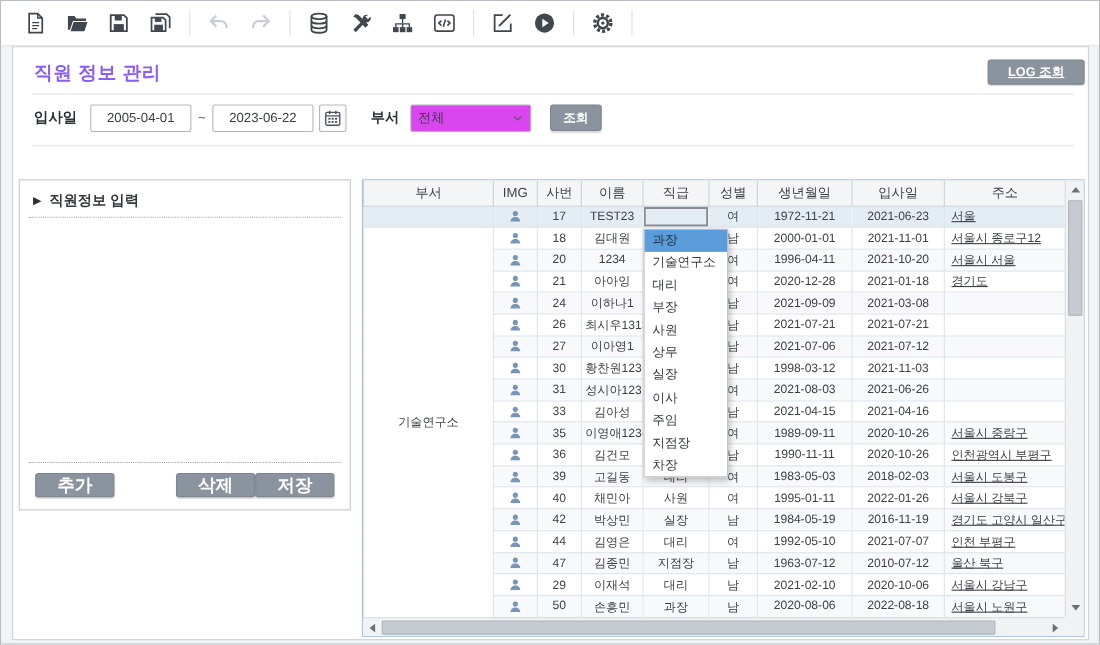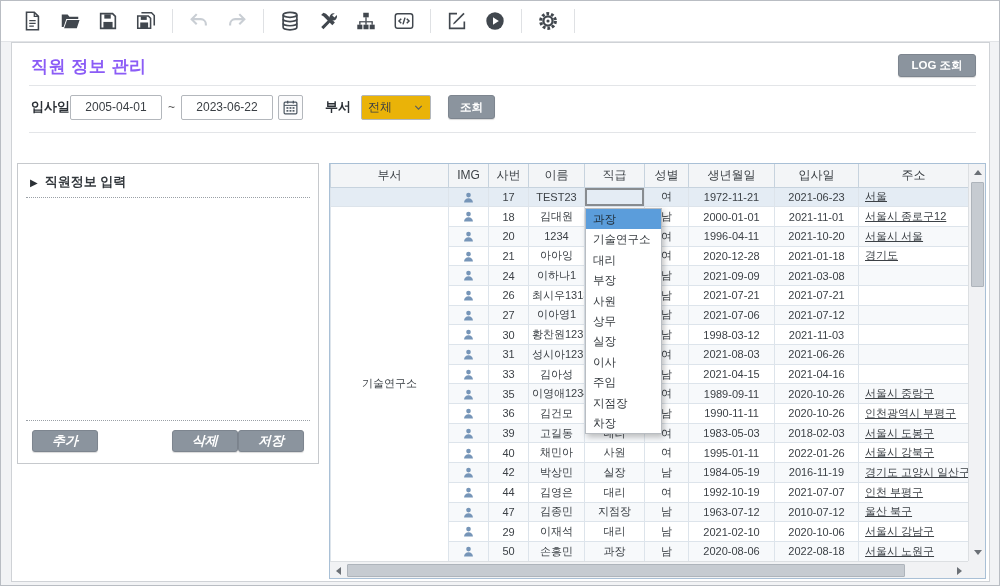--- a/index.html
+++ b/index.html
@@ -15,50 +15,50 @@
     padding-left:12px; }
   .tbtn { width:24px; height:24px; margin:0 7px; display:inline-flex; align-items:center;
     justify-content:center; cursor:pointer; }
   .tbtn svg { width:22px; height:22px; }
   .tdiv { width:1px; height:24px; background:#dfe1e4; margin:0 7px; }
   
   .main-panel { position:absolute; left:10px; top:41px; width:979px; height:540px;
     background:#fff; border:1px solid #cfd2d6; }
   .page-title { position:absolute; left:30px; top:54px; font-size:17px; font-weight:bold;
     color:#8b5cf6; letter-spacing:0.5px; }
-  .log-btn { position:absolute; left:897px; top:53px; width:78px; height:23px; }
+  .log-btn { position:absolute; left:897px; top:53px; width:88px; height:23px;text-decoration:underline; }
   .gbtn { background:#8b949e; border:1px solid #7d858f; border-radius:3px; color:#fff;
     font-size:11.5px; font-weight:bold; display:inline-flex; align-items:center;
     justify-content:center; cursor:pointer; box-shadow:0 1px 1px rgba(0,0,0,.15); }
   .hr { position:absolute; left:28px; width:947px; height:0; border-top:1px solid #e3e5e8; }
   .hr1 { top:84px; } .hr2 { top:131px; }
   
   .filters { position:absolute; left:30px; top:93px; height:26px; display:flex; align-items:center; }
   .flabel { font-size:13px; font-weight:bold; color:#2b3036; }
   .date-input { width:92px; height:25px; border:1px solid #b3b7bc; border-radius:2px;
     text-align:center; font-size:12px; color:#3a3f44; font-family:inherit; background:#fff; }
   .tilde { margin:0 6px; font-size:12px; color:#555; }
   .cal-btn { width:25px; height:25px; border:1px solid #b3b7bc; border-radius:2px; background:#fbfbfc;
     display:inline-flex; align-items:center; justify-content:center; margin-left:5px; cursor:pointer; }
   .cal-btn svg { width:17px; height:17px; }
-  .dept-select { width:70px; height:25px; border:1px solid #b3b7bc; border-radius:2px; background:#eab308;
+  .dept-select { width:110px; height:25px; border:1px solid #b3b7bc; border-radius:2px; background:#d946ef;
     display:inline-flex; align-items:center; font-size:12px; padding:0 6px; cursor:pointer;
     justify-content:space-between; }
   .dept-select svg { width:11px; height:11px; }
   .search-btn { width:47px; height:24px; margin-left:17px; }
   
   .form-panel { position:absolute; left:16px; top:162px; width:302px; height:301px;
     border:1px solid #c6c9cd; background:#fff; }
   .fp-header { padding:9px 12px 6px 12px; font-size:13px; font-weight:bold; color:#33383d;
     display:flex; align-items:center; }
   .fp-caret { font-size:10px; margin-right:7px; color:#2b3036; }
   .fp-dots { border-top:1px dotted #9aa0a6; margin:0 8px; }
   .fp-body { height:222px; }
   .fp-buttons { display:flex; align-items:center; padding:9px 14px; }
-  .fp-buttons .gbtn { height:22px; padding:0 19px; font-size:13px;font-style:italic; }
+  .fp-buttons .gbtn { height:22px; padding:0 19px; font-size:16px; }
   .fp-spacer { flex:1; }
   .fp-buttons .gbtn + .gbtn { }
   
   .grid-wrap { position:absolute; left:328px; top:162px; width:657px; height:416px;
     border:1px solid #a9c0d6; background:#fff; }
   .grid-area { position:absolute; left:0; top:0; right:17px; bottom:17px; overflow:hidden; }
   table.grid { border-collapse:collapse; table-layout:fixed; width:638px; }
   .grid th { height:23px; background:#f3f5f7; font-size:12px; font-weight:normal; color:#3c4146;
     border:1px solid #c7d3de; border-top:none; text-align:center; }
   .grid td { height:19.7px; font-size:11px; color:#3c4146; border:1px solid #dde4eb;
@@ -197,21 +197,21 @@
   </div>
 
 <div class="main-panel"></div>
 
 <div class="page-title">직원 정보 관리</div>
 <button class="gbtn log-btn">LOG 조회</button>
 <div class="hr hr1"></div>
 
 <div class="filters">
   <span class="flabel">입사일</span>
-  <input class="date-input" style="" value="2005-04-01">
+  <input class="date-input" style="margin-left: 12px;" value="2005-04-01">
   <span class="tilde">~</span>
   <input class="date-input" value="2023-06-22" style="">
   <span class="cal-btn">
     <svg viewBox="0 0 24 24">
         <rect x="3" y="4.5" width="18" height="16.5" rx="1.5" fill="none" stroke="#4a5560" stroke-width="1.7"></rect>
         <path d="M3 9h18" stroke="#4a5560" stroke-width="1.4"></path>
         <path d="M8 2.5v4M16 2.5v4" stroke="#4a5560" stroke-width="1.9"></path>
         <g fill="#4a5560">
           <rect x="6.3" y="11.5" width="2.7" height="2.3"></rect>
           <rect x="10.6" y="11.5" width="2.7" height="2.3"></rect>
@@ -476,21 +476,21 @@
           </tr>
           <tr>
             <td><svg class="person" viewBox="0 0 24 24" fill="#7695b8">
                 <circle cx="12" cy="7.6" r="4.3"></circle>
                 <path d="M3.8 21c0-4.5 3.7-7.6 8.2-7.6s8.2 3.1 8.2 7.6z"></path>
               </svg></td>
             <td>44</td>
             <td>김영은</td>
             <td>대리</td>
             <td>여</td>
-            <td>1992-10-19</td>
+            <td>1992-05-10</td>
             <td>2021-07-07</td>
             <td class="addr">인천 부평구</td>
           </tr>
           <tr class="stripe">
             <td><svg class="person" viewBox="0 0 24 24" fill="#7695b8">
                 <circle cx="12" cy="7.6" r="4.3"></circle>
                 <path d="M3.8 21c0-4.5 3.7-7.6 8.2-7.6s8.2 3.1 8.2 7.6z"></path>
               </svg></td>
             <td>47</td>
             <td>김종민</td>

